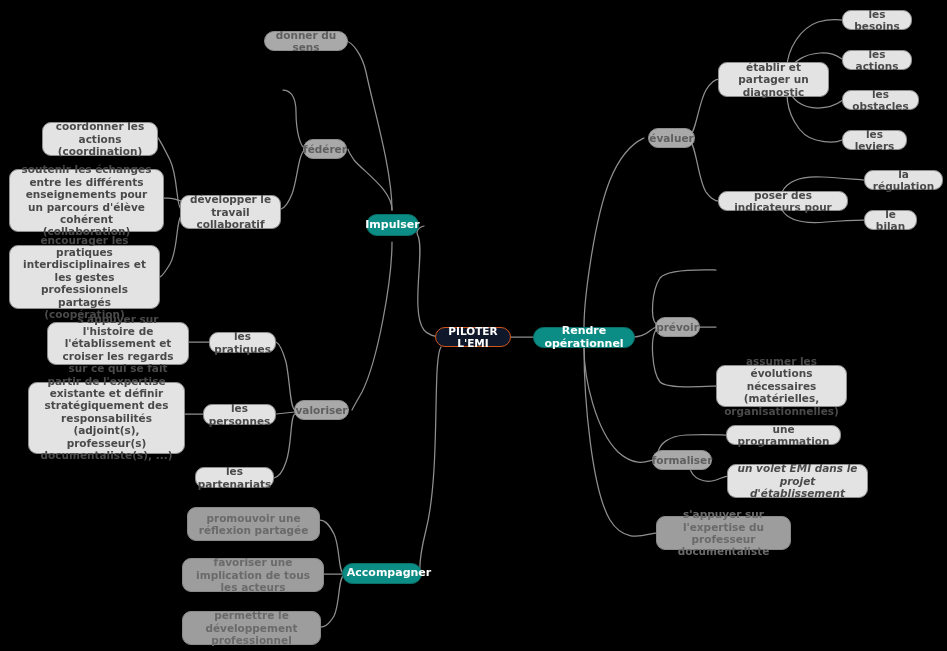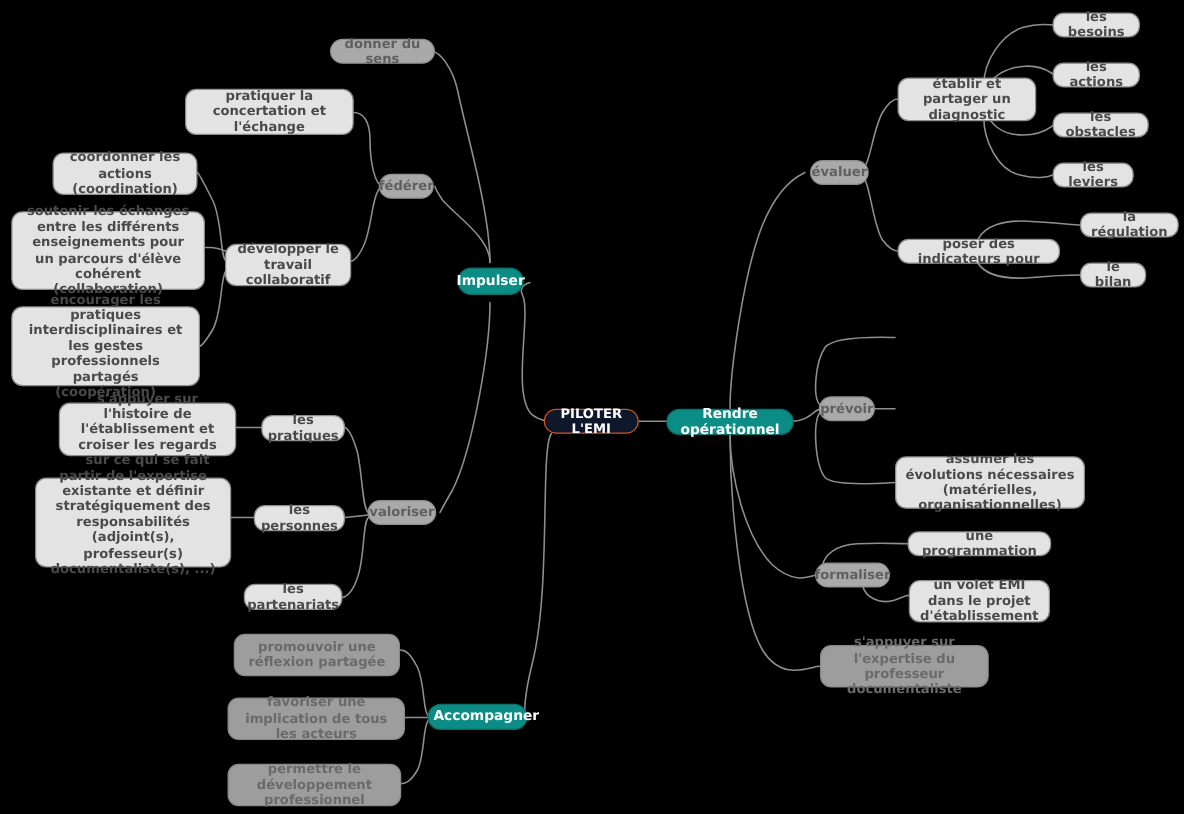--- a/index.html
+++ b/index.html
@@ -181,23 +181,20 @@
   </div>
 
   <div class="node n-grey" style="left:655px;top:317px;width:45px;height:20px;">
     <span>prévoir</span>
   </div>
 
   <div class="node n-grey" style="left:652px;top:450px;width:60px;height:20px;">
     <span>formaliser</span>
   </div>
 
-  <div class="node n-light" style="left:148px;top:71px;width:135px;height:37px;">
-    <span>pratiquer la concertation et l'échange</span>
-  </div>
 
   <div class="node n-light" style="left:42px;top:122px;width:116px;height:34px;">
     <span>coordonner les actions (coordination)</span>
   </div>
 
   <div class="node n-light" style="left:9px;top:169px;width:155px;height:63px;">
     <span>soutenir les échanges entre les différents enseignements pour un parcours d'élève cohérent (collaboration)</span>
   </div>
 
   <div class="node n-light" style="left:180px;top:195px;width:101px;height:34px;">
@@ -267,29 +264,29 @@
   <div class="node n-light" style="left:864px;top:170px;width:79px;height:20px;">
     <span>la régulation</span>
   </div>
 
   <div class="node n-light" style="left:864px;top:210px;width:53px;height:20px;">
     <span>le bilan</span>
   </div>
 
 
 
-  <div class="node n-light" style="left:716px;top:365px;width:152px;height:42px;">
+  <div class="node n-light" style="left:716px;top:365px;width:131px;height:42px;">
     <span>assumer les évolutions nécessaires (matérielles, organisationnelles)</span>
   </div>
 
   <div class="node n-light" style="left:726px;top:425px;width:115px;height:20px;">
     <span>une programmation</span>
   </div>
 
-  <div class="node n-light" style="left:727px;top:464px;width:113px;height:34px;">
+  <div class="node n-light" style="left:727px;top:464px;width:141px;height:34px;font-style:italic;">
     <span>un volet EMI dans le projet d'établissement</span>
   </div>
 
   <div class="node n-dark" style="left:656px;top:516px;width:135px;height:34px;">
     <span>s'appuyer sur l'expertise du professeur documentaliste</span>
   </div>
 
 </div>
 
 </body></html>

